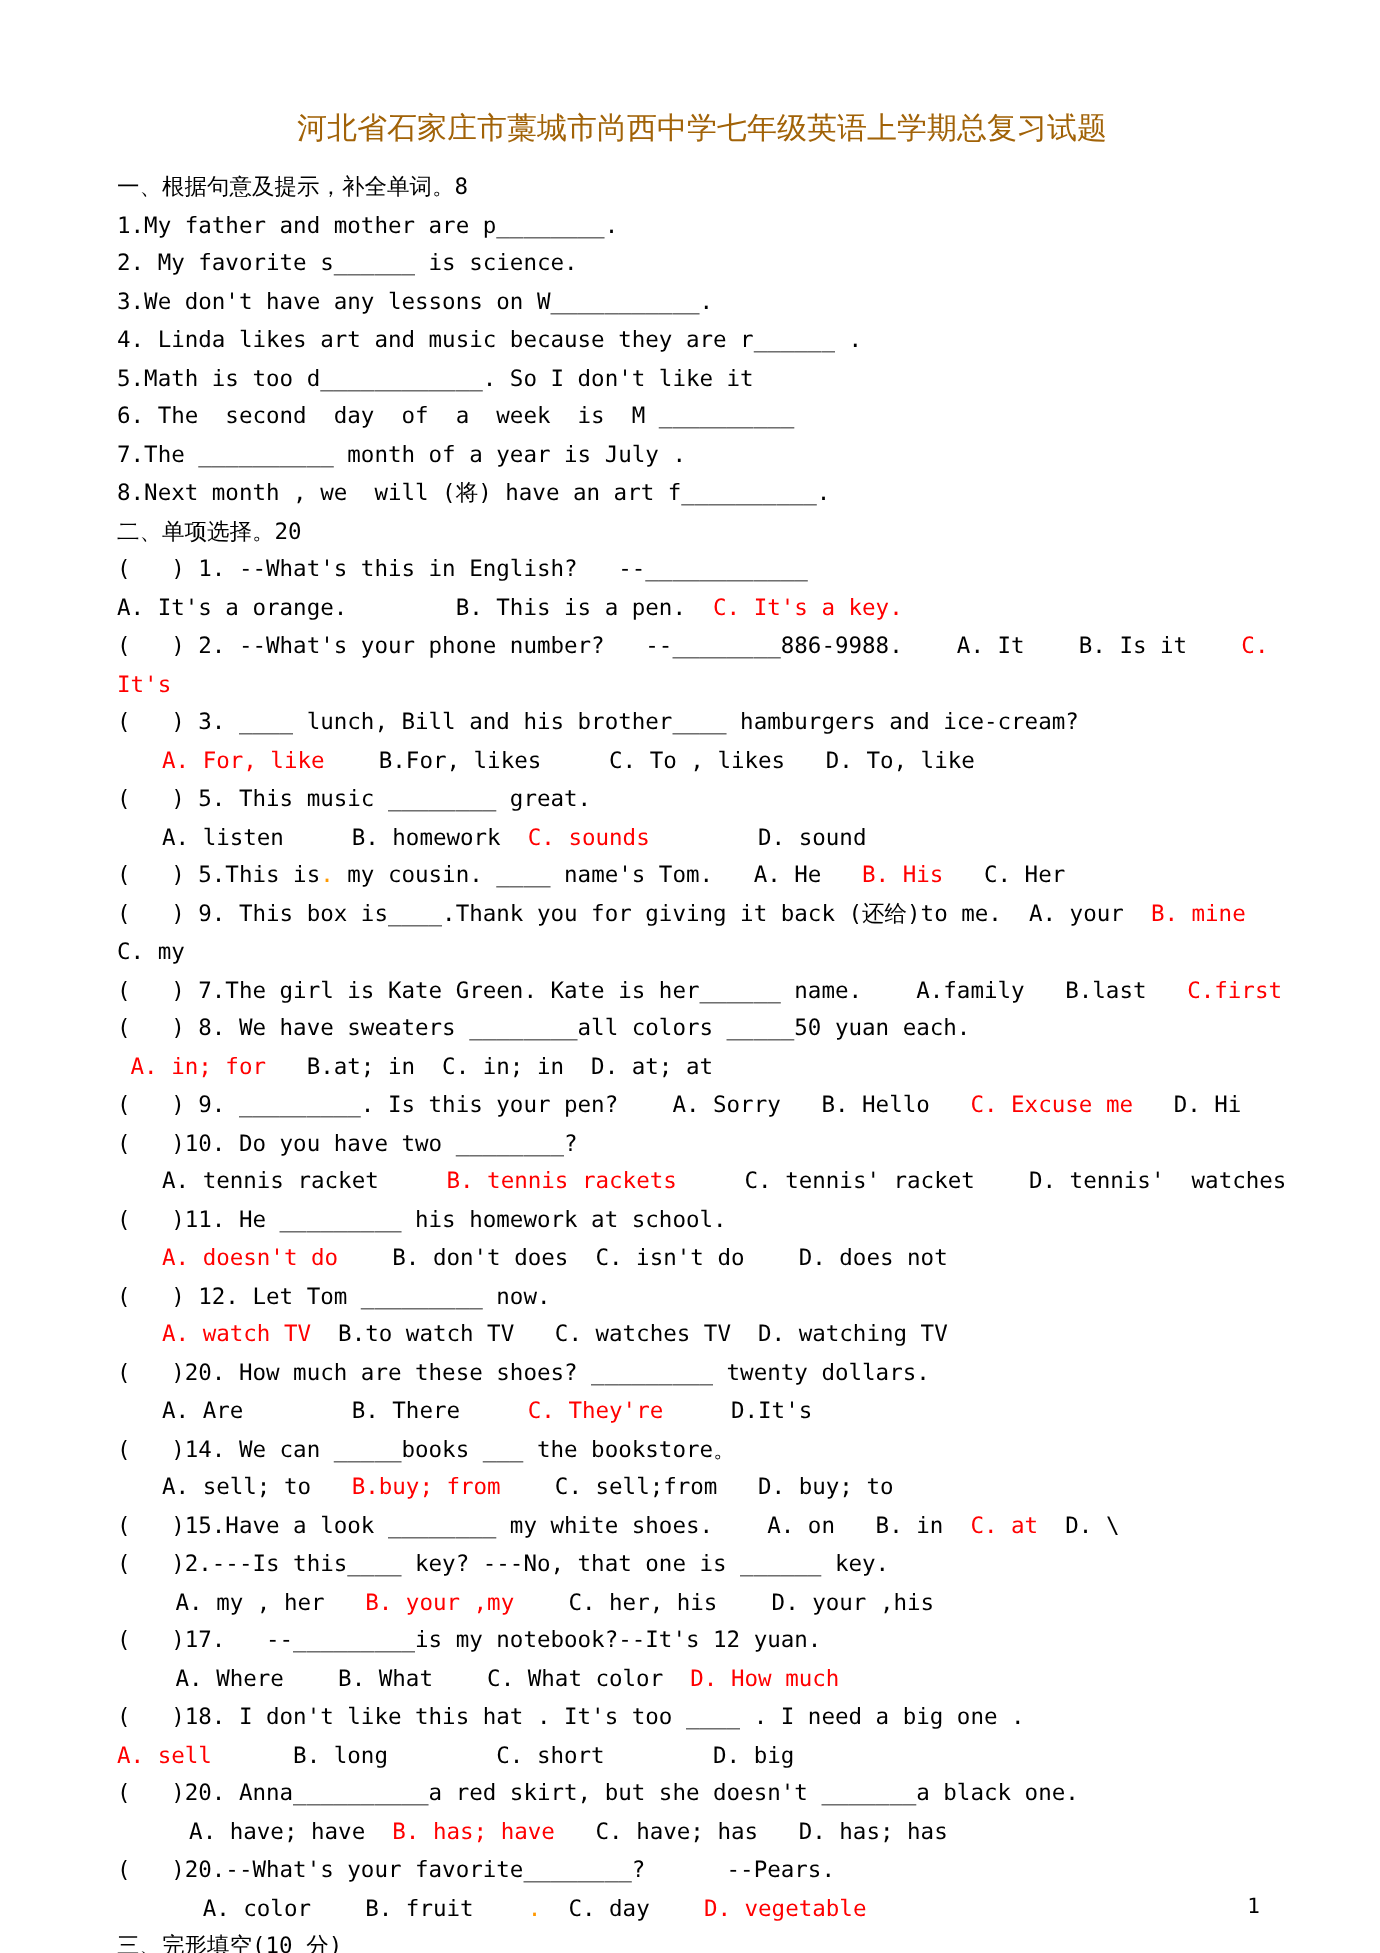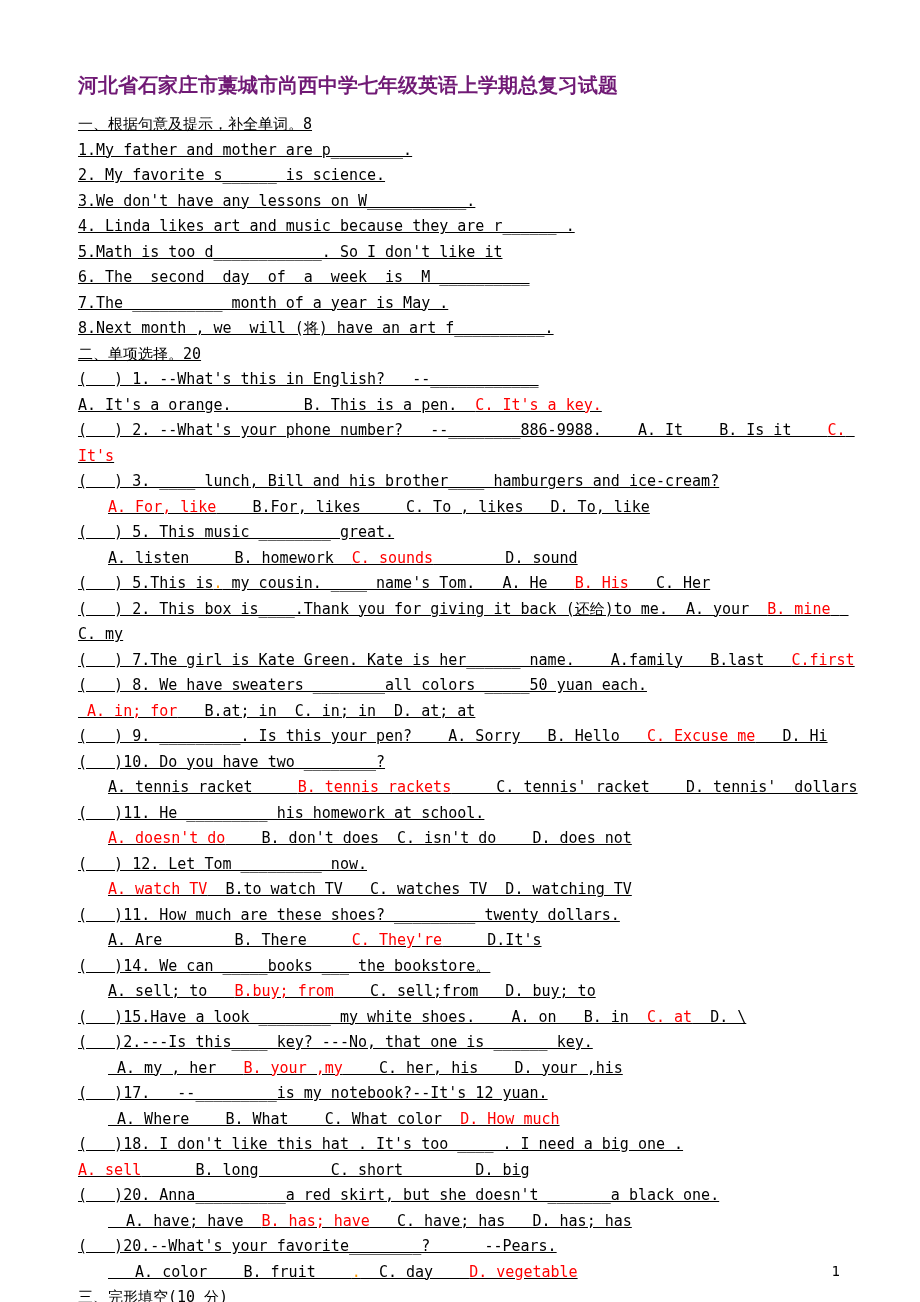--- a/index.html
+++ b/index.html
@@ -6,27 +6,27 @@
     font-family: "SimSun", "宋体", monospace;
     font-size: 15px;
     line-height: 1.7;
     color: #000;
     background: #fff;
     padding: 60px 70px 40px 70px;
     width: 920px;
     box-sizing: border-box;
   }
   .title {
-    color: #701a75;
+    color: #a16207;
     font-size: 20px;
-    font-weight: bold;
-    text-align: left;
+    font-weight: normal;
+    text-align: center;
     margin-bottom: 10px;
   }
-  .line { white-space: pre-wrap; text-decoration: underline; }
+  .line { white-space: pre-wrap; }
   .red { color: #ff0000; }
   .orange { color: #ff9900; }
   .indent1 { padding-left: 2em; }
   .page-num {
     position: absolute;
     right: 80px;
     bottom: 18px;
     font-size: 14px;
   }
 </style>
@@ -35,44 +35,44 @@
 
 <div class="title">河北省石家庄市藁城市尚西中学七年级英语上学期总复习试题</div>
 
 <div class="line">一、根据句意及提示，补全单词。8</div>
 <div class="line">1.My father and mother are p________.</div>
 <div class="line">2. My favorite s______ is science.</div>
 <div class="line">3.We don't have any lessons on W___________.</div>
 <div class="line">4. Linda likes art and music because they are r______ .</div>
 <div class="line">5.Math is too d____________. So I don't like it</div>
 <div class="line">6. The  second  day  of  a  week  is  M __________</div>
-<div class="line">7.The __________ month of a year is May .</div>
+<div class="line">7.The __________ month of a year is July .</div>
 <div class="line">8.Next month , we  will (将) have an art f__________.</div>
 
 <div class="line">二、单项选择。20</div>
 <div class="line">(   ) 1. --What's this in English?   --____________</div>
 <div class="line"><span>A. It's a orange.        B. This is a pen.  </span><span class="red">C. It's a key.</span></div>
 <div class="line"><span>(   ) 2. --What's your phone number?   --________886-9988.    A. It    B. Is it    </span><span class="red">C. It's</span></div>
 <div class="line">(   ) 3. ____ lunch, Bill and his brother____ hamburgers and ice-cream?</div>
 <div class="line indent1"><span class="red">A. For, like</span><span>    B.For, likes     C. To , likes   D. To, like</span></div>
 <div class="line">(   ) 5. This music ________ great.</div>
 <div class="line indent1"><span>A. listen     B. homework  </span><span class="red">C. sounds</span><span>        D. sound</span></div>
 <div class="line"><span>(   ) 5.This is</span><span class="orange">.</span><span> my cousin. ____ name's Tom.   A. He   </span><span class="red">B. His</span><span>   C. Her</span></div>
-<div class="line"><span>(   ) 2. This box is____.Thank you for giving it back (还给)to me.  A. your  </span><span class="red">B. mine</span><span>  C. my</span></div>
+<div class="line"><span>(   ) 9. This box is____.Thank you for giving it back (还给)to me.  A. your  </span><span class="red">B. mine</span><span>  C. my</span></div>
 <div class="line"><span>(   ) 7.The girl is Kate Green. Kate is her______ name.    A.family   B.last   </span><span class="red">C.first</span></div>
 <div class="line">(   ) 8. We have sweaters ________all colors _____50 yuan each.</div>
 <div class="line"> <span class="red">A. in; for</span><span>   B.at; in  C. in; in  D. at; at</span></div>
 <div class="line"><span>(   ) 9. _________. Is this your pen?    A. Sorry   B. Hello   </span><span class="red">C. Excuse me</span><span>   D. Hi</span></div>
 <div class="line">(   )10. Do you have two ________?</div>
-<div class="line indent1"><span>A. tennis racket     </span><span class="red">B. tennis rackets</span><span>     C. tennis' racket    D. tennis'  dollars</span></div>
+<div class="line indent1"><span>A. tennis racket     </span><span class="red">B. tennis rackets</span><span>     C. tennis' racket    D. tennis'  watches</span></div>
 <div class="line">(   )11. He _________ his homework at school.</div>
 <div class="line indent1"><span class="red">A. doesn't do</span><span>    B. don't does  C. isn't do    D. does not</span></div>
 <div class="line">(   ) 12. Let Tom _________ now.</div>
 <div class="line indent1"><span class="red">A. watch TV</span><span>  B.to watch TV   C. watches TV  D. watching TV</span></div>
-<div class="line">(   )11. How much are these shoes? _________ twenty dollars.</div>
+<div class="line">(   )20. How much are these shoes? _________ twenty dollars.</div>
 <div class="line indent1"><span>A. Are        B. There     </span><span class="red">C. They're</span><span>     D.It's</span></div>
 <div class="line">(   )14. We can _____books ___ the bookstore。</div>
 <div class="line indent1"><span>A. sell; to   </span><span class="red">B.buy; from</span><span>    C. sell;from   D. buy; to</span></div>
 <div class="line"><span>(   )15.Have a look ________ my white shoes.    A. on   B. in  </span><span class="red">C. at</span><span>  D. \</span></div>
 <div class="line">(   )2.---Is this____ key? ---No, that one is ______ key.</div>
 <div class="line indent1"><span> A. my , her   </span><span class="red">B. your ,my</span><span>    C. her, his    D. your ,his</span></div>
 <div class="line">(   )17.   --_________is my notebook?--It's 12 yuan.</div>
 <div class="line indent1"><span> A. Where    B. What    C. What color  </span><span class="red">D. How much</span></div>
 <div class="line">(   )18. I don't like this hat . It's too ____ . I need a big one .</div>
 <div class="line"><span class="red">A. sell</span><span>      B. long        C. short        D. big</span></div>

